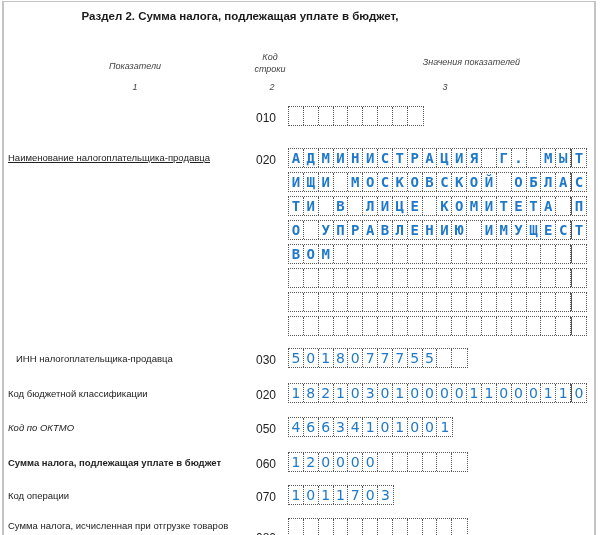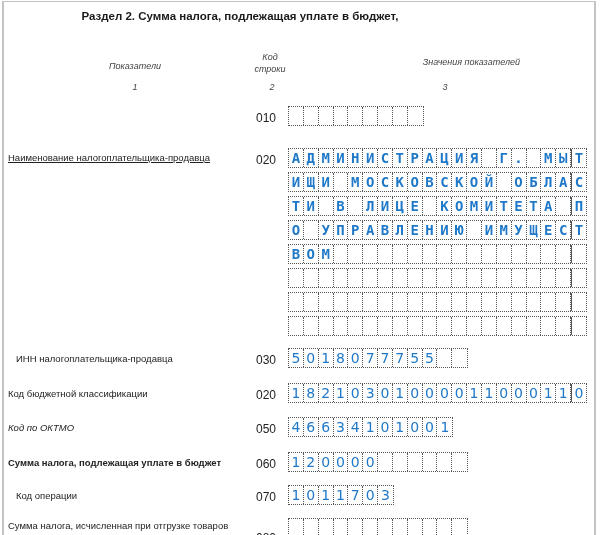--- a/index.html
+++ b/index.html
@@ -298,21 +298,21 @@
     <div class="cell">0</div>
     <div class="cell">0</div>
     <div class="cell"></div>
     <div class="cell"></div>
     <div class="cell"></div>
     <div class="cell"></div>
     <div class="cell"></div>
     <div class="cell"></div>
   </div>
 
-<div class="row-label" style="top:489px;margin-left:8px;">Код операции</div>
+<div class="row-label" style="top:489px;">Код операции</div>
 <div class="row-code" style="top:490px;">070</div>
 <div class="grid digits" style="top:485px;">
     <div class="cell">1</div>
     <div class="cell">0</div>
     <div class="cell">1</div>
     <div class="cell">1</div>
     <div class="cell">7</div>
     <div class="cell">0</div>
     <div class="cell">3</div>
   </div>

